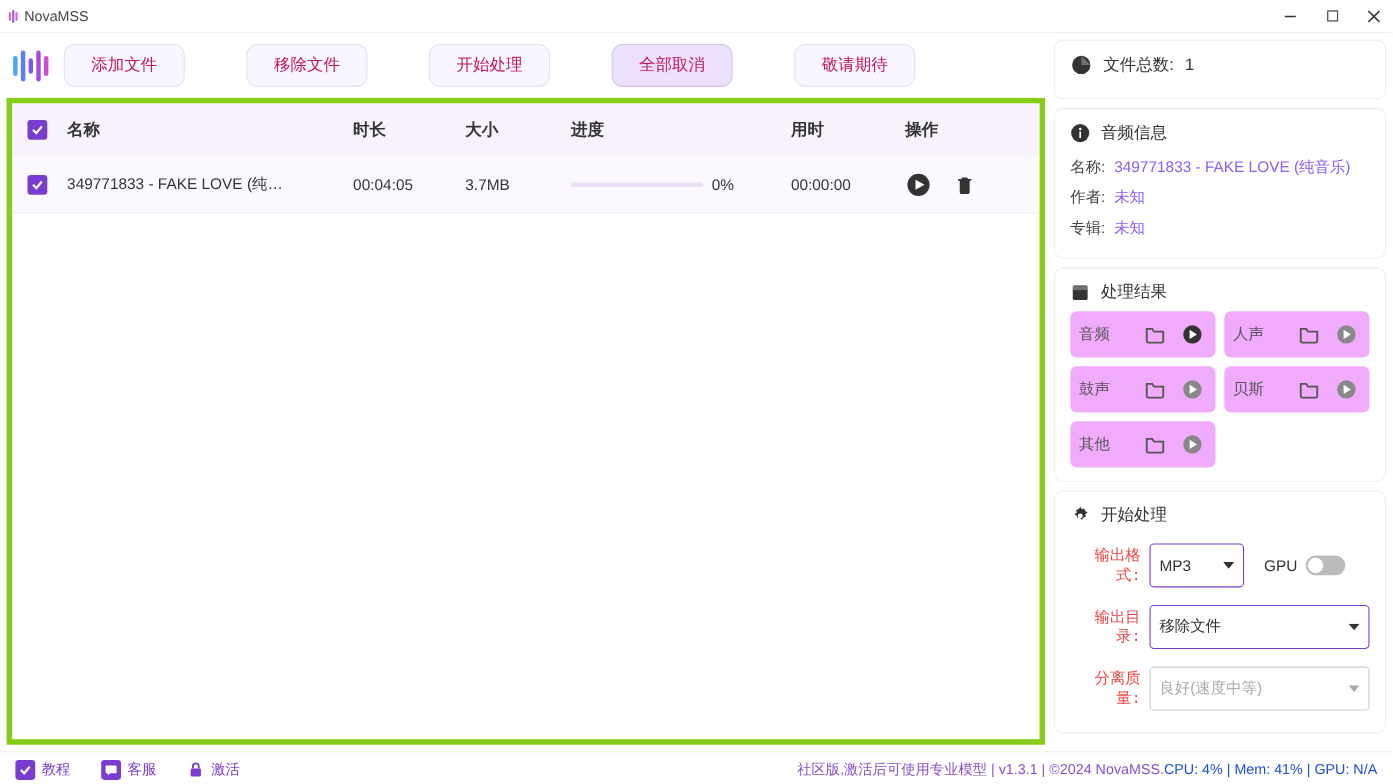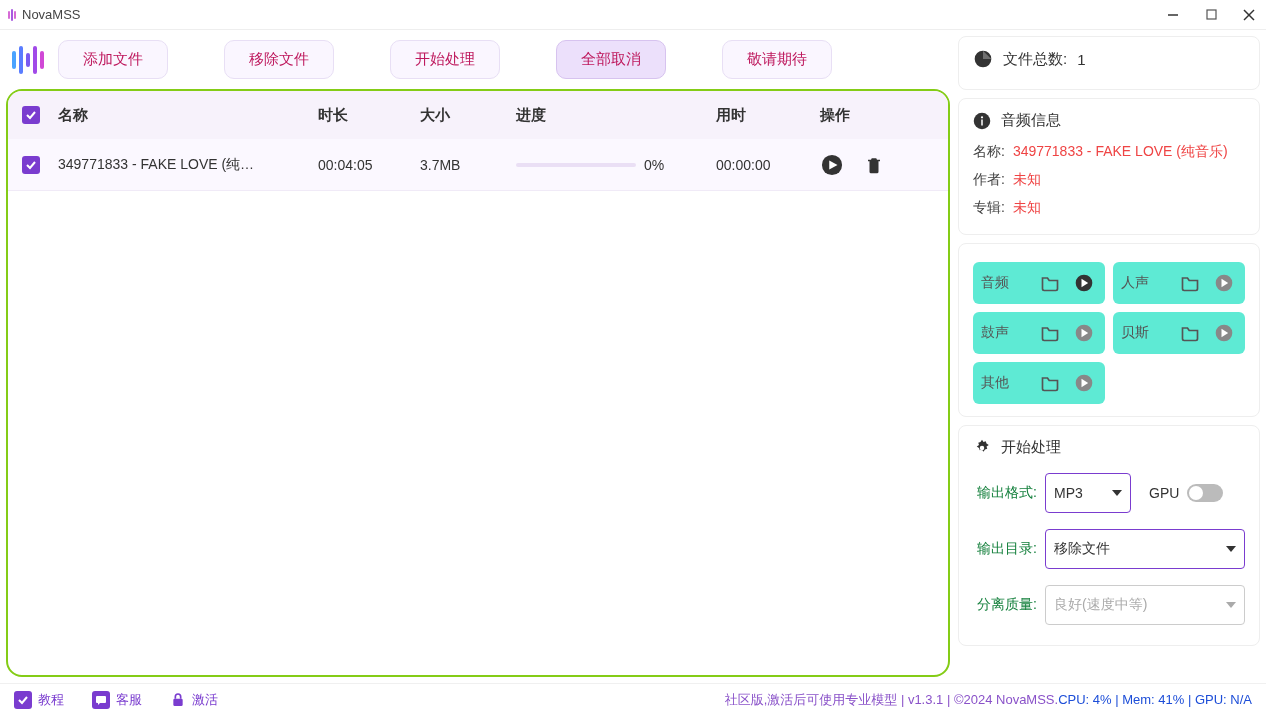--- a/index.html
+++ b/index.html
@@ -15,49 +15,49 @@
 .content { display: flex; height: calc(100% - 60px); padding: 6px; gap: 8px; }
 
 .left { flex: 1; display: flex; flex-direction: column; gap: 6px; }
 .toolbar { display: flex; align-items: center; gap: 10px; padding: 4px 2px; }
 .wave-icon { display: flex; align-items: center; gap: 3px; margin-right: 4px; margin-left:4px; }
 .wave-icon span { width: 4px; border-radius: 2px; }
 .btn { padding: 9px 24px; border-radius: 10px; border: 1px solid #e8dff5; background: #faf6ff; color: #be185d; cursor: pointer; font-size: 15px; }
 .btn.cancel { background: #ece0fb; border-color: #d7c3ef; }
 .toolbar .btn-group { display: flex; gap: 56px; }
 
-.file-panel { flex: 1; border: 2px solid #84cc16; border-radius: 16px; overflow: hidden; display: flex; flex-direction: column; }
+.file-panel { flex: 1; border: 5px solid #84cc16; border-radius: 0; overflow: hidden; display: flex; flex-direction: column; }
 .table-header { display: flex; align-items: center; background: #f7f2fb; height: 48px; padding: 0 14px; font-weight: 600; color: #333; font-size:15px; }
 .table-row { display: flex; align-items: center; height: 52px; padding: 0 14px; background: #fbf8ff; border-bottom:1px solid #f0eaf7; }
 .col-check { width: 36px; }
 .col-name { width: 260px; overflow:hidden; text-overflow:ellipsis; white-space:nowrap; }
 .col-dur { width: 102px; }
 .col-size { width: 96px; }
 .col-prog { width: 200px; display:flex; align-items:center; gap:8px; }
 .col-prog .bar { width:120px; height:4px; background:#eadff5; border-radius:2px; }
 .col-time { width: 104px; }
 .col-op { width: 90px; display:flex; gap:18px; align-items:center; }
 .checkbox { width:18px; height:18px; background:#7a3ccf; border-radius:3px; display:flex; align-items:center; justify-content:center; }
 .checkbox svg { width:12px; height:12px; }
 .icon-btn { width:24px; height:24px; display:flex; align-items:center; justify-content:center; cursor:pointer; }
 
 .right { width: 302px; display: flex; flex-direction: column; gap: 8px; }
 .card { border:1px solid #eee; border-radius:8px; padding:12px 14px;text-align:right; }
 .card-h { display:flex; align-items:center; gap:10px; margin-bottom:8px; font-size:15px; }
 .card .row { display:flex; gap:8px; padding:5px 0; font-size:14px; }
 .card .row .lbl { color:#444; }
-.card .row .val { color:#ef4444; }
+.card .row .val { color:#8b5cf6; }
 
 .results { display:grid; grid-template-columns:1fr 1fr; gap:8px; margin-top:6px; }
-.res-item { background:#5eead4; border-radius:6px; height:42px; display:flex; align-items:center; padding:0 8px; gap:8px; font-size:14px; color:#555; }
+.res-item { background:#f0abfc; border-radius:6px; height:42px; display:flex; align-items:center; padding:0 8px; gap:8px; font-size:14px; color:#555; }
 .res-item .spacer { flex:1; }
 .res-item .ib { width:26px; height:26px; display:flex; align-items:center; justify-content:center; color:#555; }
 
 .cfg-row { display:flex; align-items:center; gap:8px; padding:8px 0; font-size:14px; }
-.cfg-row .lbl { width:64px; color:#15803d; }
+.cfg-row .lbl { width:64px; color:#ef4444;font-family:Liberation Mono, monospace; }
 .select { border:1.5px solid #7a3ccf; border-radius:4px; height:40px; display:flex; align-items:center; padding:0 8px; gap:6px; cursor:pointer; background:#fff; }
 .select.wide { flex:1; }
 .select.disabled { border-color:#ccc; color:#aaa; }
 .select .arrow { margin-left:auto; }
 .toggle { width:36px; height:18px; background:#bbb; border-radius:9px; position:relative; cursor:pointer; }
 .toggle::after { content:""; position:absolute; width:14px; height:14px; background:#fff; border-radius:50%; top:2px; left:2px; }
 
 .footer { height:32px; display:flex; align-items:center; padding:0 14px; font-size:13px; color:#7a3ccf; border-top:1px solid #f0f0f0; }
 .footer .fitem { display:flex; align-items:center; gap:6px; margin-right:28px; cursor:pointer; }
 .footer .fitem .ficon { width:18px; height:18px; background:#7a3ccf; border-radius:3px; display:flex; align-items:center; justify-content:center; }
@@ -191,20 +191,27 @@
           <span class="lbl">作者:</span>
           <span class="val">未知</span>
         </div>
       <div class="row">
           <span class="lbl">专辑:</span>
           <span class="val">未知</span>
         </div>
     </div>
 
     <div class="card">
+      <div class="card-h">
+        <svg width="18" height="18" viewBox="0 0 24 24">
+            <rect x="3" y="3" width="18" height="18" rx="2" fill="#333"></rect>
+            <rect x="3" y="3" width="18" height="6" fill="#fff" opacity="0.3"></rect>
+          </svg>
+        <span>处理结果</span>
+      </div>
       <div class="results" id="results-grid">
           <div class="res-item">
             <span>音频</span>
             <div class="spacer"></div>
             <div class="ib">
               <svg width="20" height="20" viewBox="0 0 24 24" fill="none" stroke="#555" stroke-width="2">
                 <path d="M3 6h6l2 3h10v10a2 2 0 01-2 2H5a2 2 0 01-2-2V6z"></path>
               </svg>
             </div>
             <div class="ib">

